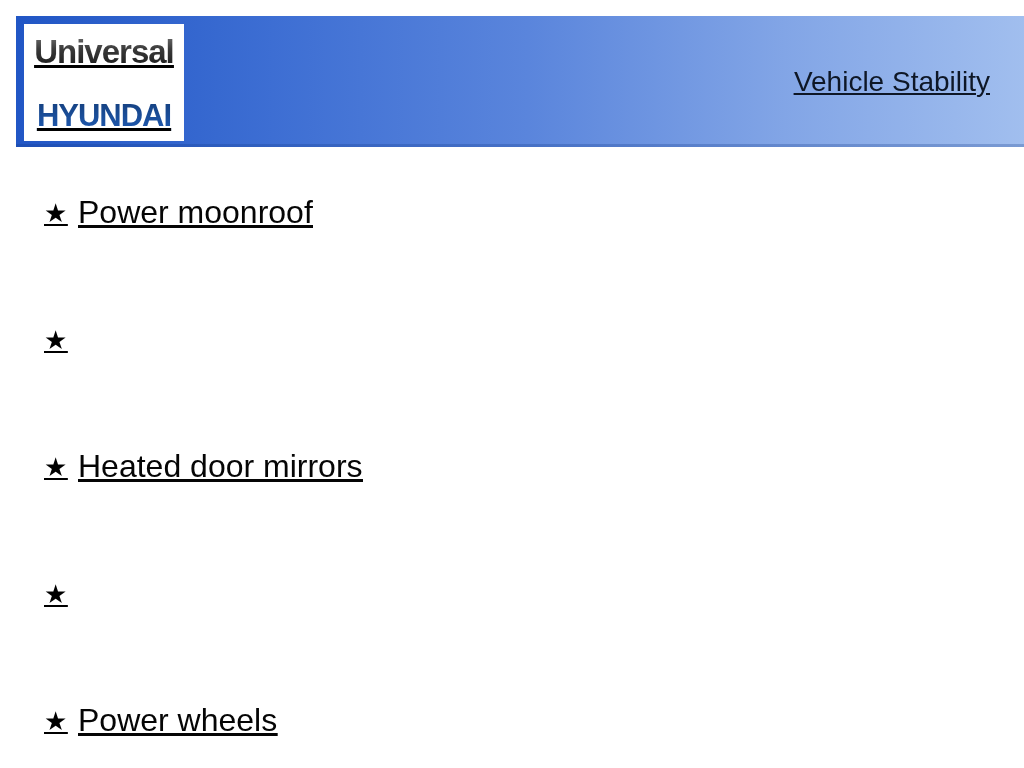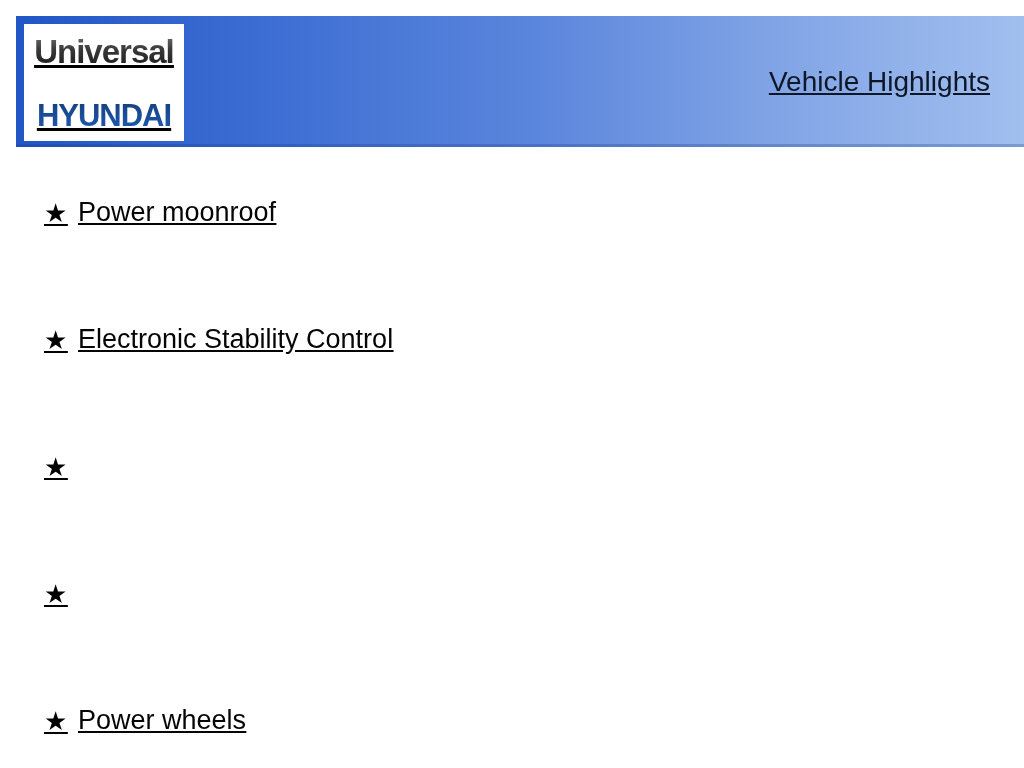--- a/index.html
+++ b/index.html
@@ -66,46 +66,46 @@
   }
   .star-icon {
     font-size: 26px;
     color: #000000;
     width: 34px;
     flex: 0 0 34px;
     text-align: left;
     line-height: 1;
   }
   .highlight-label {
-    font-size: 27px;
+    font-size: 32px;
     color: #050505;
   }
 </style>
 </head>
 <body>
 
 <div class="header">
   <div class="logo-box">
     <span class="logo-line1">Universal</span>
     <span class="logo-line2">HYUNDAI</span>
   </div>
-  <div class="page-title">Vehicle Highlights</div>
+  <div class="page-title">Vehicle Stability</div>
 </div>
 
 <div class="highlights">
   <div class="highlight-item">
     <span class="star-icon">★</span>
     <span class="highlight-label">Power moonroof</span>
   </div>
   <div class="highlight-item">
     <span class="star-icon">★</span>
-    <span class="highlight-label">Electronic Stability Control</span>
   </div>
   <div class="highlight-item">
     <span class="star-icon">★</span>
+    <span class="highlight-label">Heated door mirrors</span>
   </div>
   <div class="highlight-item">
     <span class="star-icon">★</span>
   </div>
   <div class="highlight-item">
     <span class="star-icon">★</span>
     <span class="highlight-label">Power wheels</span>
   </div>
 </div>
 

